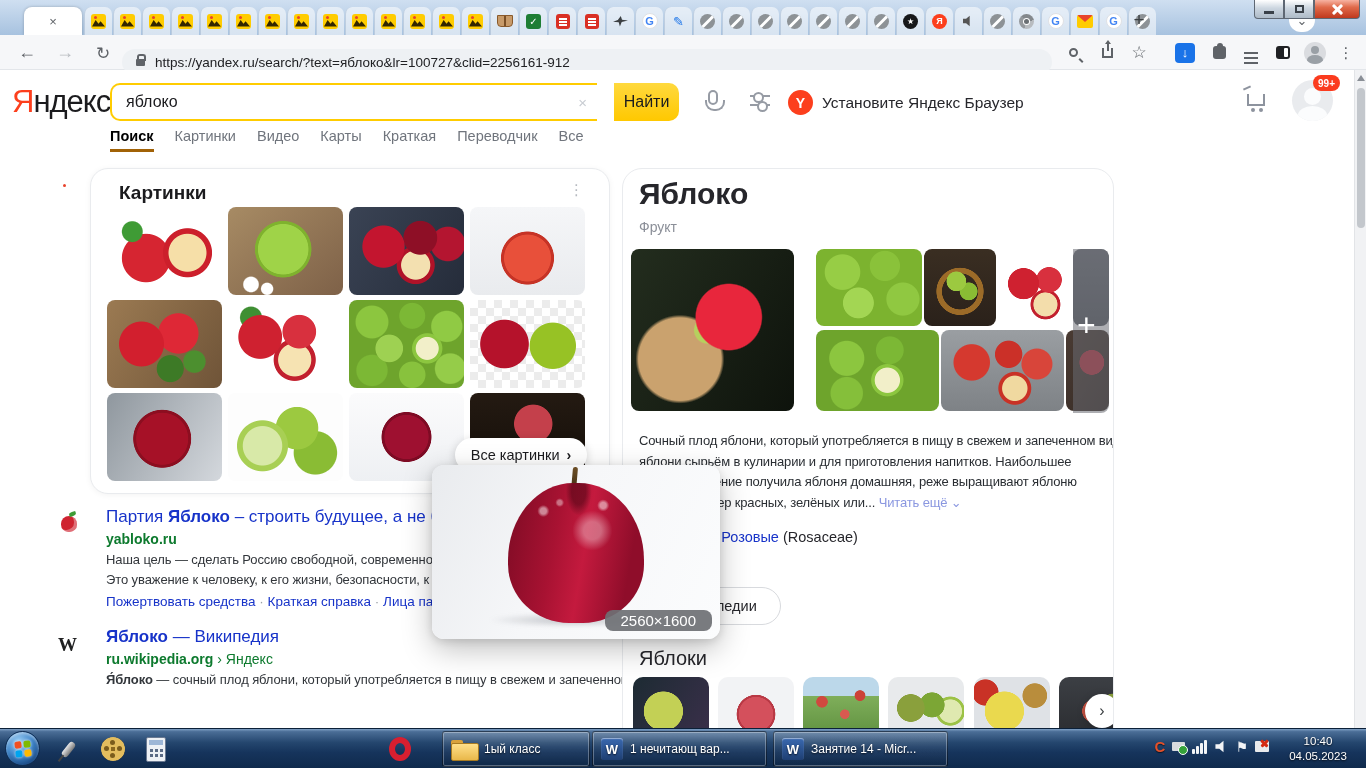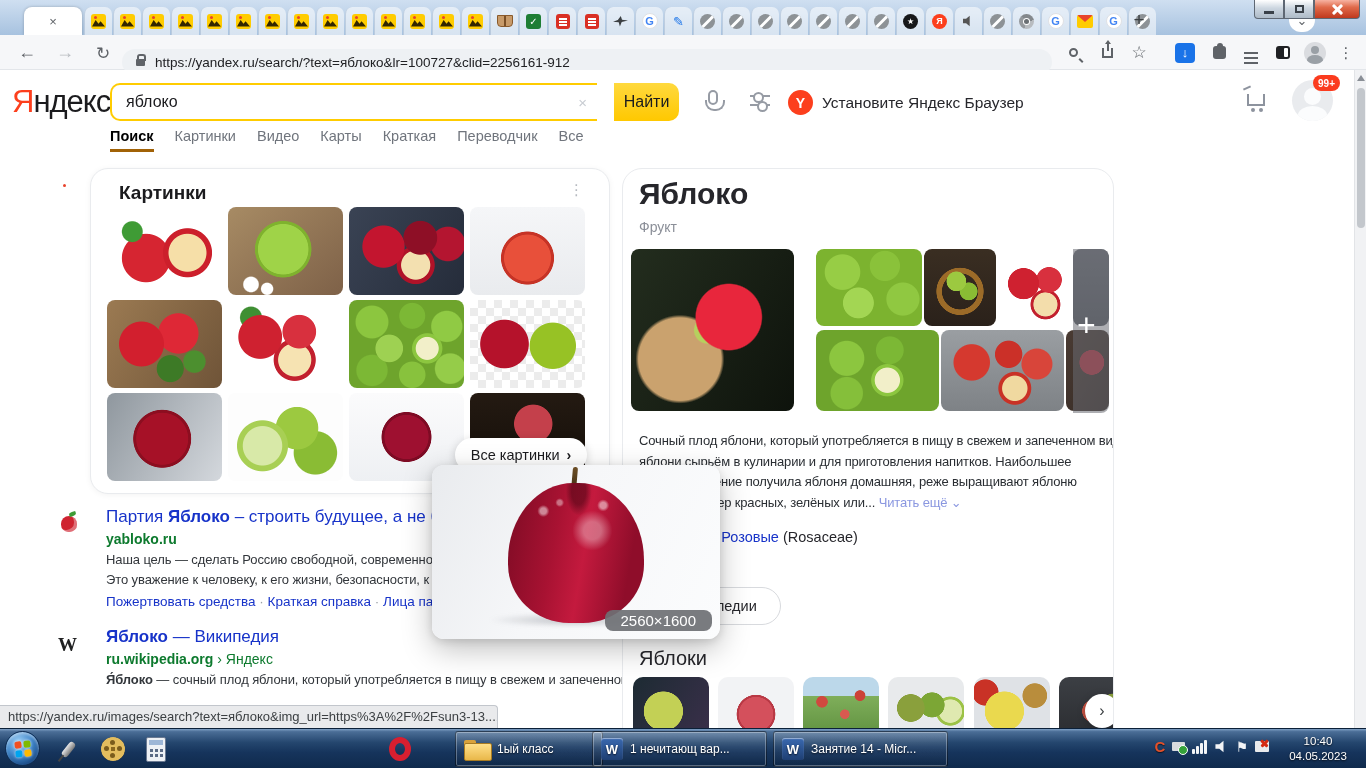--- a/index.html
+++ b/index.html
@@ -497,21 +497,20 @@
       <div class="pstem"></div>
       <div class="papple"></div>
       <div class="dim-badge">2560×1600</div>
     </div>
 
     <div class="pscroll">
       <span class="up"></span>
       <span class="thumb"></span>
     </div>
 
-    <div class="status">https://yandex.ru/images/search?text=яблоко&amp;img_url=https%3A%2F%2Fsun3-13....</div>
   </div>
 
   <div class="taskbar">
     <div class="orb">
       <span class="flag">
           <i class="f1"></i>
           <i class="f2"></i>
           <i class="f3"></i>
           <i class="f4"></i>
         </span>
@@ -521,21 +520,21 @@
       </div>
     <div class="tkico" style="left:100px">
         <span class="treel"></span>
       </div>
     <div class="tkico" style="left:143px">
         <span class="tcalc"></span>
       </div>
     <div class="tkico" style="left:385px;top:5px;width:30px;height:30px">
         <span class="topera"></span>
       </div>
-    <div class="task" style="left:455px;width:148px">
+    <div class="task" style="left:442px;width:148px">
       <span class="tfold"></span>
       <span>1ый класс</span>
     </div>
     <div class="task" style="left:592px;width:175px">
       <span class="tword">W</span>
       <span>1 нечитающ вар...</span>
     </div>
     <div class="task" style="left:773px;width:175px">
       <span class="tword">W</span>
       <span>Занятие 14 - Micr...</span>

